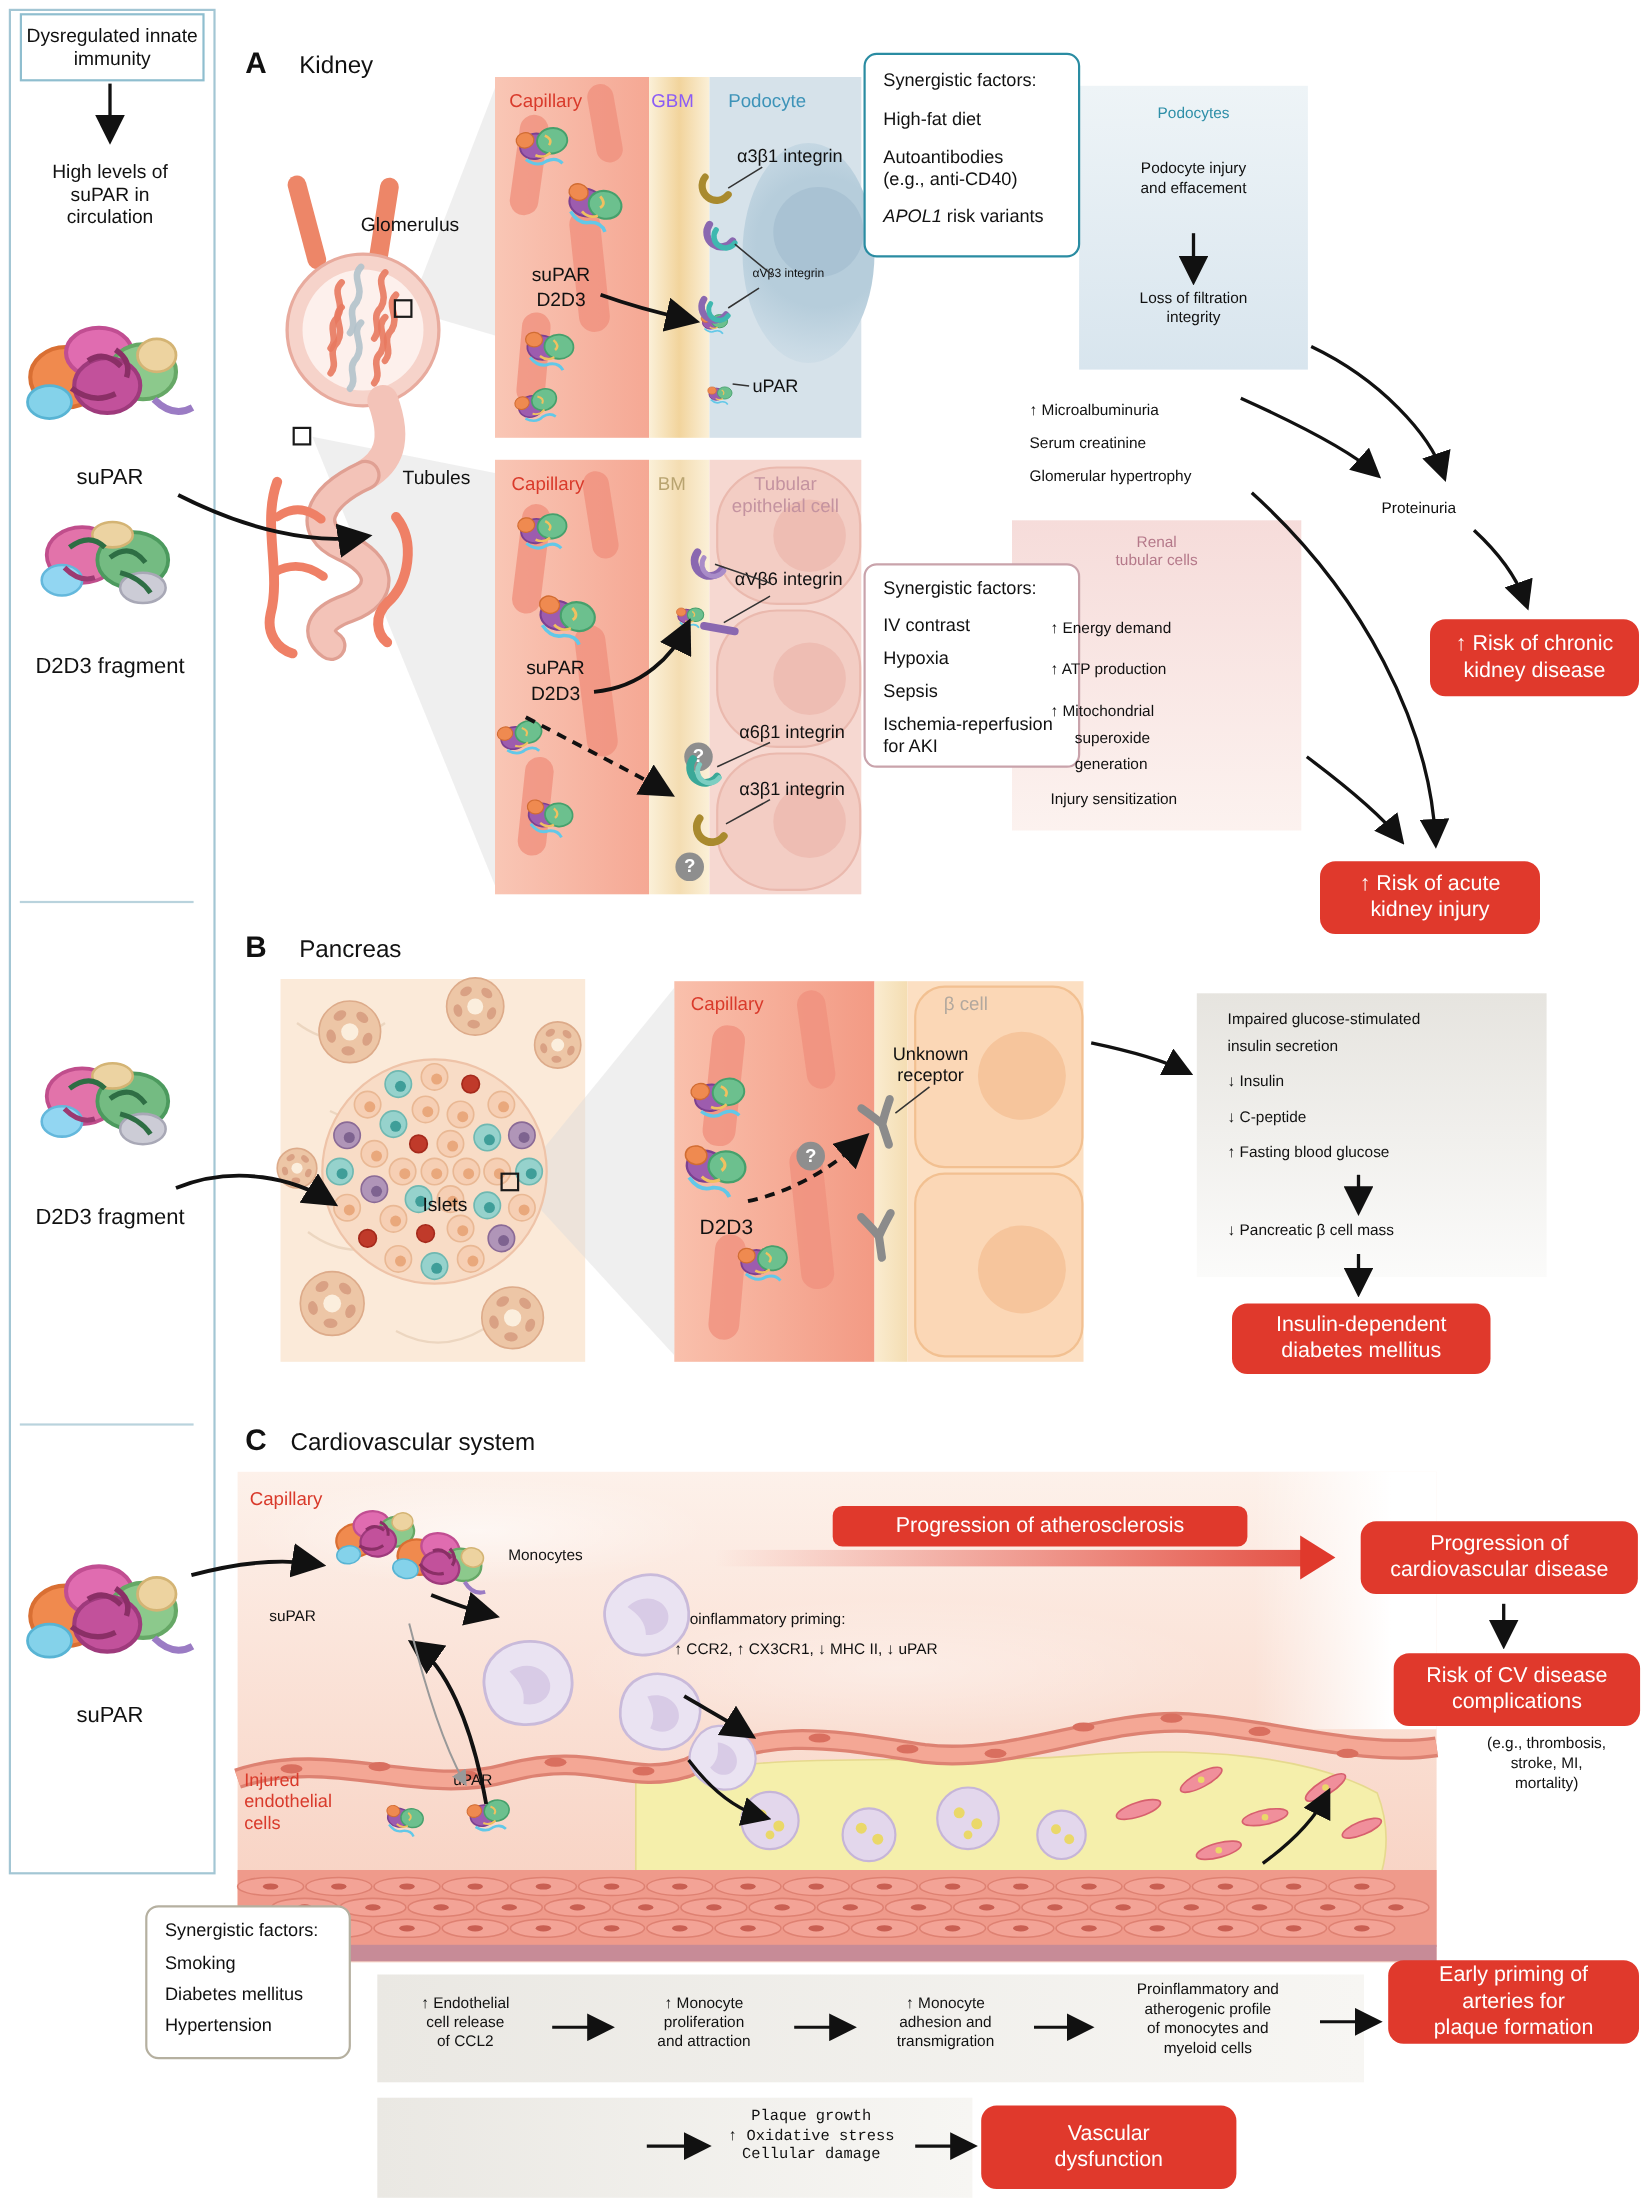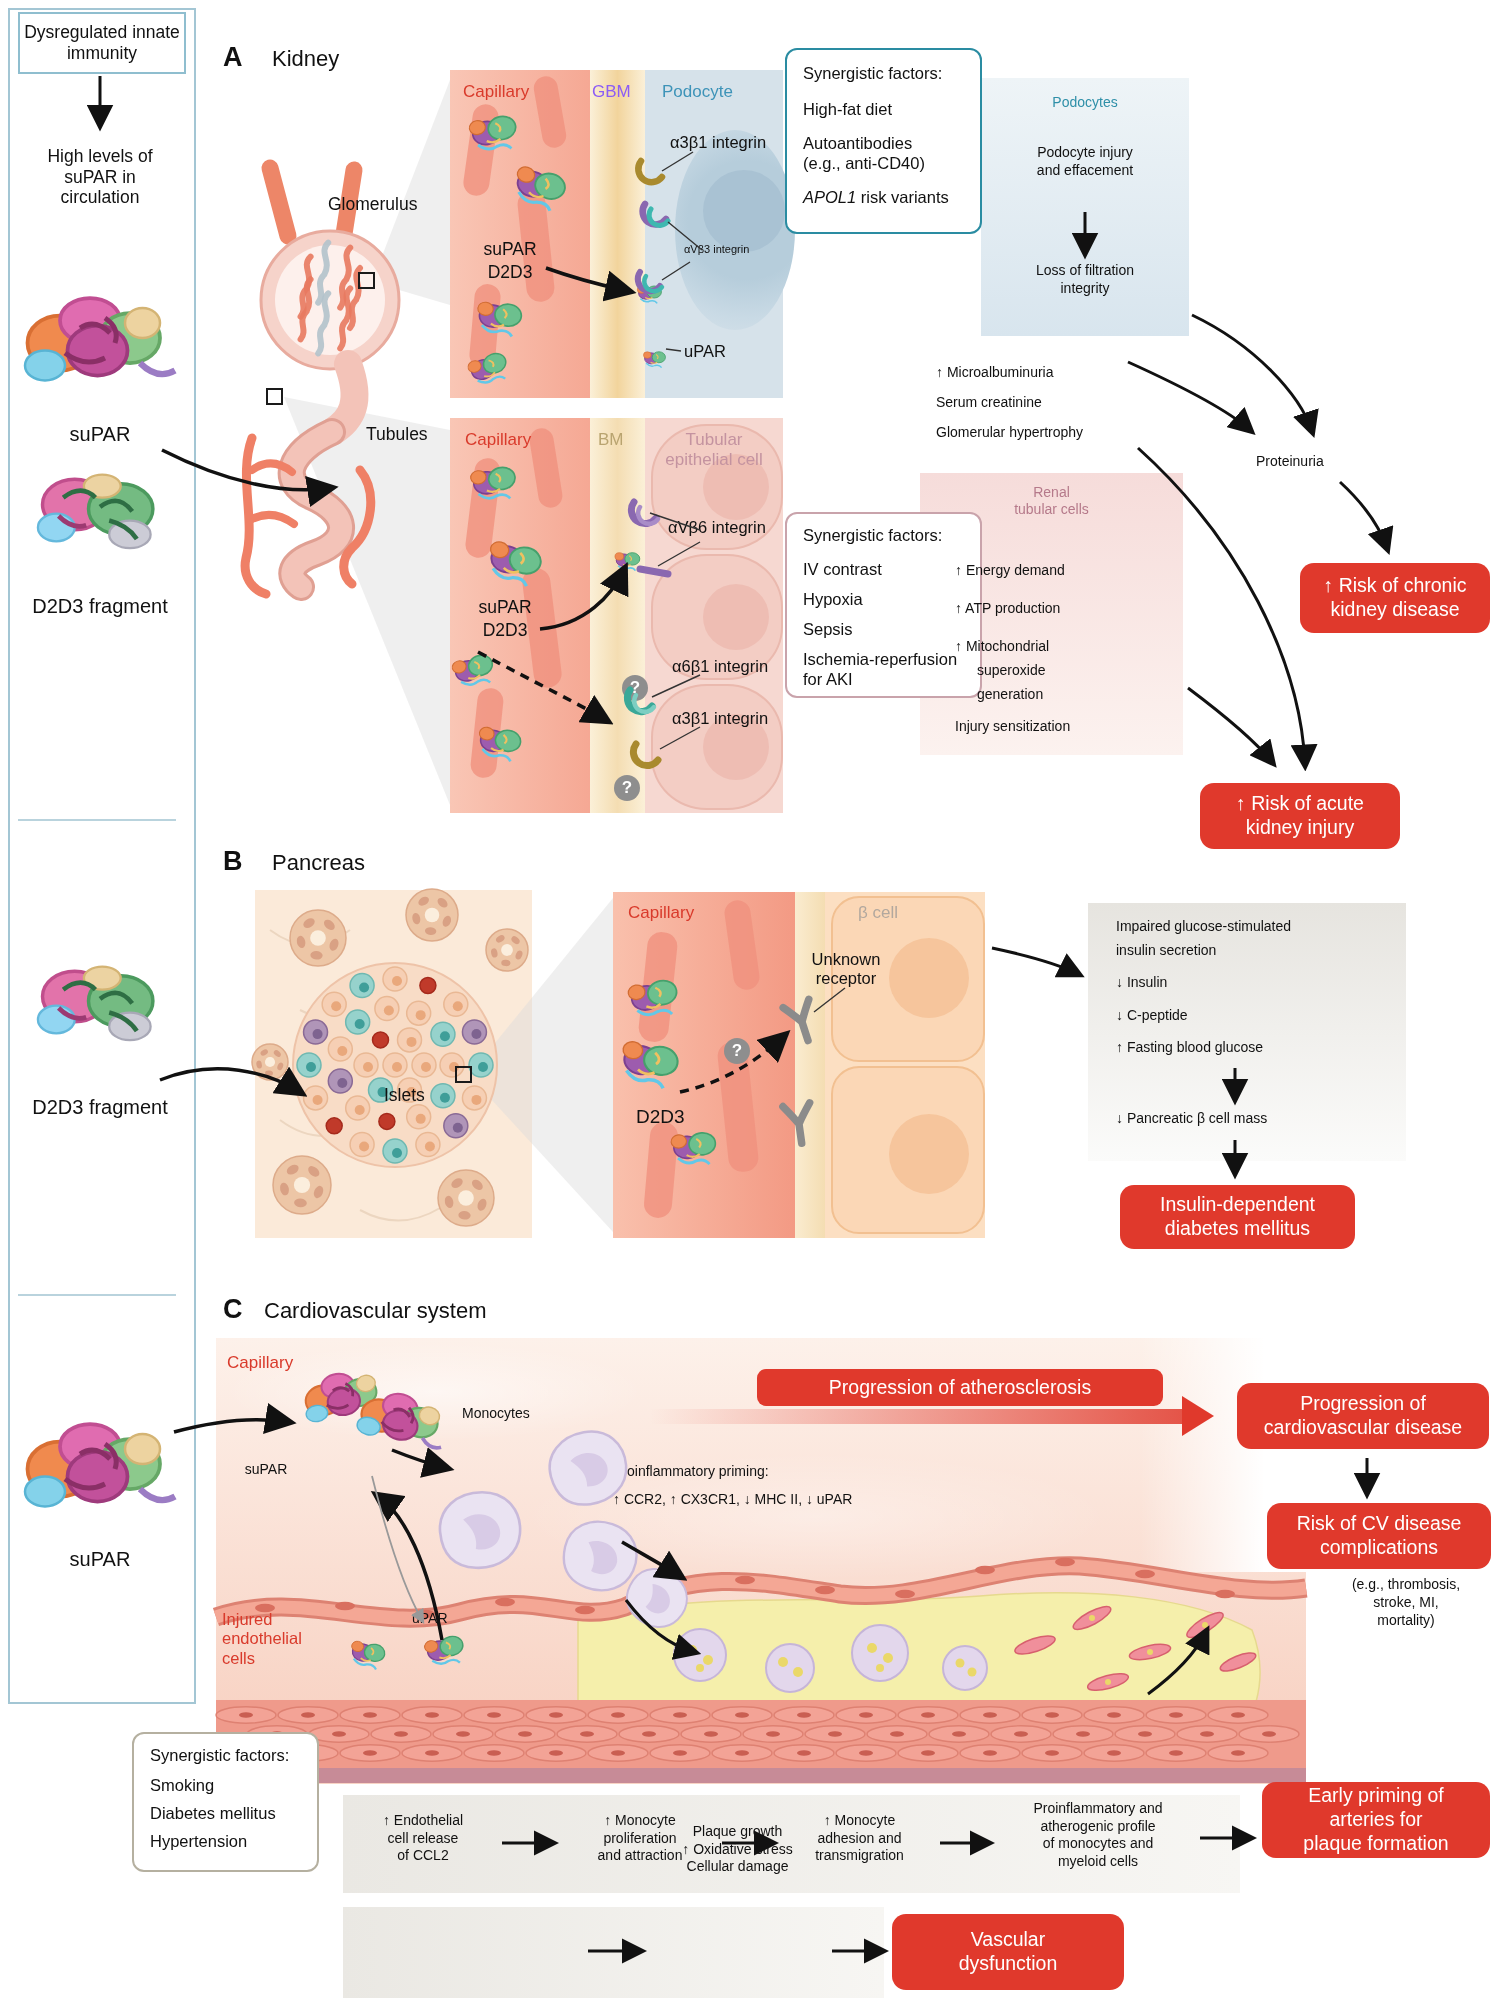--- a/index.html
+++ b/index.html
@@ -219,21 +219,21 @@
   <div class="bgbox" style="left:1140px;top:1338px;width:166px;height:234px;background:linear-gradient(90deg,rgba(255,255,255,0),#fff 75%);z-index:2;"></div>
 
   <div class="lbl" style="left:227px;top:1353px;color:#d93a2b;">Capillary</div>
   <div class="lbl ctr big" style="left:216px;top:1461px;width:100px;">suPAR</div>
   <div class="lbl big" style="left:462px;top:1405px;">Monocytes</div>
   <div class="lbl big" style="left:613px;top:1463px;">Proinflammatory priming:</div>
   <div class="lbl big" style="left:613px;top:1491px;">↑ CCR2, ↑ CX3CR1, ↓ MHC II, ↓ uPAR</div>
   <div class="lbl" style="left:222px;top:1610px;width:100px;color:#d93a2b;font-size:16.5px;">Injured endothelial cells</div>
   <div class="lbl big" style="left:412px;top:1610px;">uPAR</div>
 
-  <div class="red-box" style="left:757px;top:1369px;width:406px;height:37px;border-radius:9px;z-index:5;">
+  <div class="red-box" style="left:757px;top:1369px;width:377px;height:37px;border-radius:9px;z-index:5;">
     <div>Progression of atherosclerosis</div>
   </div>
   <div class="abs" style="left:650px;top:1409px;width:533px;height:15px;background:linear-gradient(90deg,rgba(224,57,44,0),rgba(224,57,44,.85));z-index:4;"></div>
   <div class="abs" style="left:1182px;top:1396px;width:0;height:0;border-top:20px solid transparent;border-bottom:20px solid transparent;border-left:32px solid #e0392c;z-index:4;"></div>
 
   <div class="red-box" style="left:1237px;top:1383px;width:252px;height:66px;">
     <div>
         <div>Progression of</div>
          <div>cardiovascular disease</div>
       </div>
@@ -281,21 +281,21 @@
   </div>
   <div class="red-box" style="left:1262px;top:1782px;width:228px;height:76px;">
     <div>
         <div>Early priming of</div>
          <div>arteries for</div>
          <div>plaque formation</div>
       </div>
   </div>
 
   <div class="bgbox" style="left:343px;top:1907px;width:541px;height:91px;background:linear-gradient(90deg,#eae8e3,#f7f6f3);"></div>
-  <div class="lbl ctr big" style="left:650px;top:1823px;width:175px;line-height:1.26;">
+  <div class="lbl ctr big" style="left:650px;top:1916px;width:175px;line-height:1.26;font-family:Liberation Mono, monospace;">
     <div>Plaque growth</div>
     <div>↑ Oxidative stress</div>
     <div>Cellular damage</div>
   </div>
   <div class="red-box" style="left:892px;top:1914px;width:232px;height:76px;">
     <div>
         <div>Vascular</div>
          <div>dysfunction</div>
       </div>
   </div>

